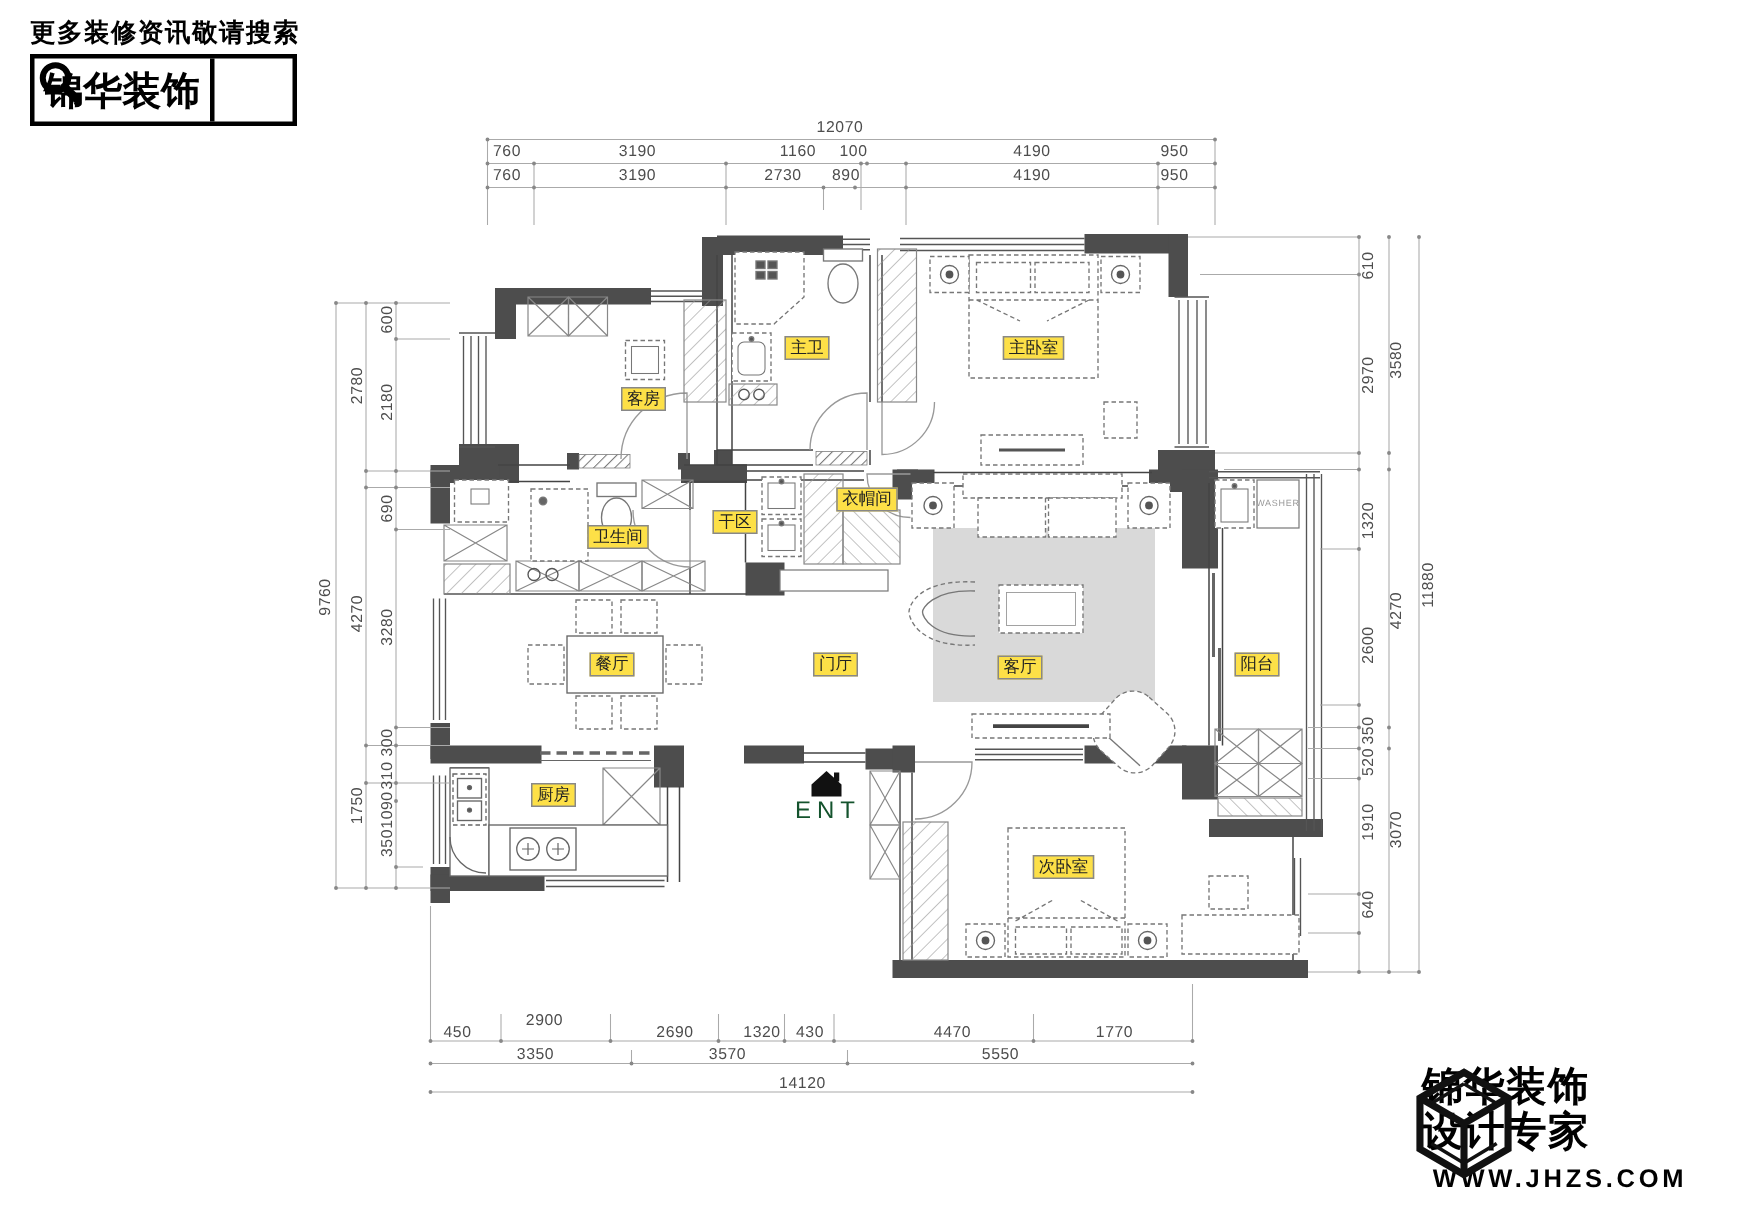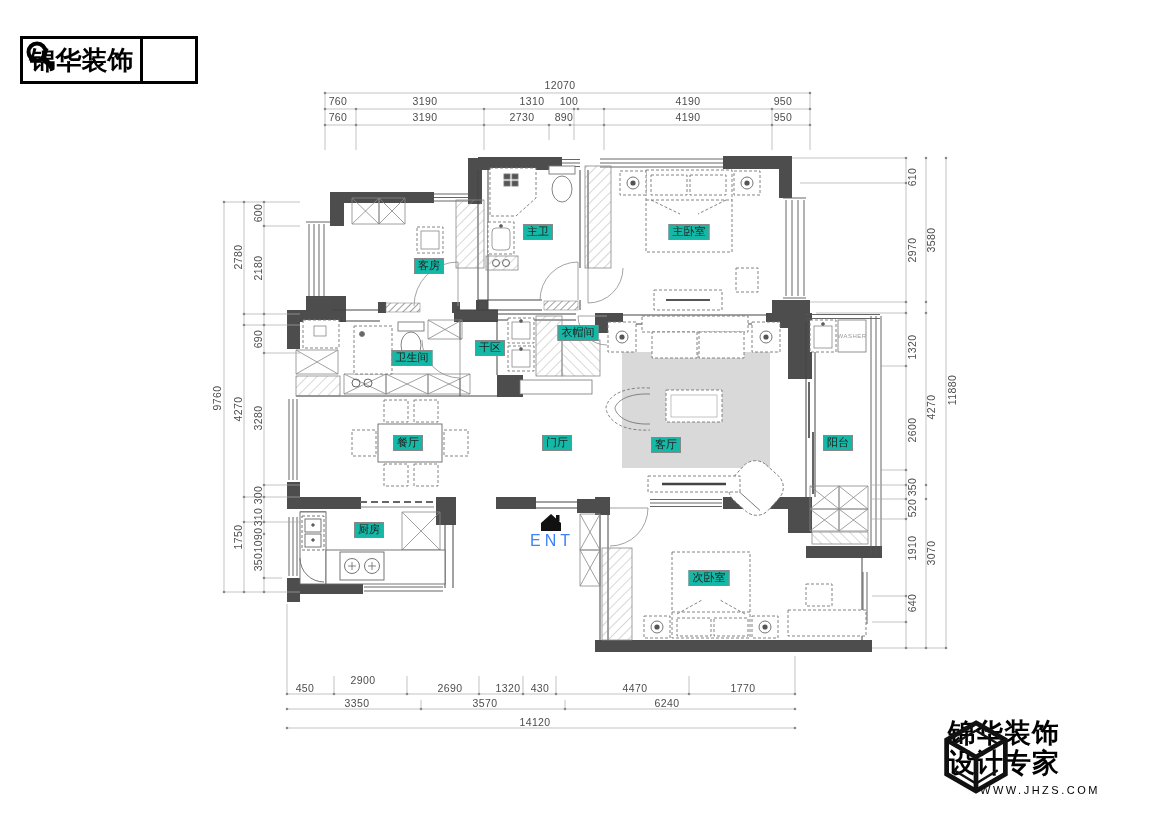--- a/index.html
+++ b/index.html
@@ -14,32 +14,32 @@
   .brandbox .bname{flex:1;text-align:center;font-size:26px;font-weight:bold;color:#000;
             font-family:"DejaVu Serif","DejaVu Sans",serif;}
   .brandbox .sep{width:3px;height:42px;background:#000;}
   .brandbox .mag{width:52px;display:flex;align-items:center;justify-content:center;}
   
   .dim{position:absolute;transform:translate(-50%,-50%);font-size:10.5px;color:#4d4d4d;
        letter-spacing:0.4px;white-space:nowrap;}
   .dim.v{transform:translate(-50%,-50%) rotate(-90deg);}
   
   .rlabel{position:absolute;transform:translate(-50%,-50%);font-size:11px;color:#222;
-          background:#14b8a6;border:0.8px solid #888;padding:0px 3px;line-height:14px;
+          background:#fde047;border:0.8px solid #888;padding:0px 3px;line-height:14px;
           font-family:"DejaVu Serif","DejaVu Sans",serif;white-space:nowrap;}
   .washer{position:absolute;transform:translate(-50%,-50%);font-size:6px;color:#999;
           letter-spacing:0.5px;}
-  .ent{position:absolute;transform:translate(-50%,-50%);font-size:16px;color:#3b82f6;
+  .ent{position:absolute;transform:translate(-50%,-50%);font-size:16px;color:#14532d;
        letter-spacing:4px;}
   
   .footer{position:absolute;right:18px;bottom:22px;width:200px;text-align:center;}
   .f-row{display:flex;align-items:center;justify-content:flex-start;}
   .f-text{font-family:"DejaVu Serif","DejaVu Sans",serif;font-weight:bold;color:#000;
           font-size:27px;line-height:30px;text-align:left;margin-left:8px;letter-spacing:1px;}
-  .f-site{font-size:11px;font-weight:normal;color:#000;letter-spacing:2.5px;margin-top:6px;
+  .f-site{font-size:17px;font-weight:bold;color:#000;letter-spacing:2.5px;margin-top:6px;
           font-family:"Liberation Sans",sans-serif;}
 </style>
 </head>
 <body>
 
 <div class="stage">
 
 <svg width="1158" height="818" viewBox="0 0 1158 818">
   <defs>
     <pattern id="hz" width="7" height="7" patternUnits="userSpaceOnUse" patternTransform="rotate(45)">
@@ -334,50 +334,51 @@
     <path d="M264,202 v0 M264,226 v0 M264,314 v0 M264,325 v0 M264,353 v0 M264,485 v0 M264,497 v0 M264,522 v0 M264,534 v0 M264,578 v0 M264,592 v0"></path>
     <path d="M906,158 v0 M906,183 v0 M906,302 v0 M906,313 v0 M906,366 v0 M906,470 v0 M906,485 v0 M906,499 v0 M906,519 v0 M906,596 v0 M906,622 v0 M906,648 v0"></path>
     <path d="M926,158 v0 M926,302 v0 M926,313 v0 M926,485 v0 M926,499 v0 M926,648 v0"></path>
     <path d="M946,158 v0 M946,648 v0"></path>
     <path d="M287,694 h0 M334,694 h0 M407,694 h0 M479,694 h0 M523,694 h0 M556,694 h0 M689,694 h0 M795,694 h0"></path>
     <path d="M287,709 h0 M421,709 h0 M565,709 h0 M795,709 h0"></path>
     <path d="M287,728 h0 M795,728 h0"></path>
   </g>
 </svg>
 
+<div class="tagline">更多装修资讯敬请搜索</div>
 <div class="brandbox">
   <div class="bname">锦华装饰</div>
   <div class="sep"></div>
   <div class="mag">
     <svg width="34" height="34" viewBox="0 0 34 34">
       <circle cx="14" cy="13" r="8.5" fill="none" stroke="#000" stroke-width="4"></circle>
       <line x1="20" y1="19" x2="28" y2="27" stroke="#000" stroke-width="5.5" stroke-linecap="round"></line>
     </svg>
   </div>
 </div>
 
 <div class="rlabel" style="left:429px;top:266px">客房</div>
 <div class="rlabel" style="left:538px;top:232px">主卫</div>
 <div class="rlabel" style="left:689px;top:232px">主卧室</div>
 <div class="rlabel" style="left:490px;top:348px">干区</div>
 <div class="rlabel" style="left:412px;top:358px">卫生间</div>
 <div class="rlabel" style="left:578px;top:333px">衣帽间</div>
 <div class="rlabel" style="left:408px;top:443px">餐厅</div>
 <div class="rlabel" style="left:557px;top:443px">门厅</div>
-<div class="rlabel" style="left:666px;top:445px">客厅</div>
+<div class="rlabel" style="left:680px;top:445px">客厅</div>
 <div class="rlabel" style="left:838px;top:443px">阳台</div>
 <div class="rlabel" style="left:369px;top:530px">厨房</div>
 <div class="rlabel" style="left:709px;top:578px">次卧室</div>
 <div class="ent" style="left:552px;top:541px">ENT</div>
 <div class="washer" style="left:852px;top:336px">WASHER</div>
 
 <span class="dim" style="left:560px;top:85px">12070</span>
 <span class="dim" style="left:338px;top:101px">760</span>
 <span class="dim" style="left:425px;top:101px">3190</span>
-<span class="dim" style="left:532px;top:101px">1310</span>
+<span class="dim" style="left:532px;top:101px">1160</span>
 <span class="dim" style="left:569px;top:101px">100</span>
 <span class="dim" style="left:688px;top:101px">4190</span>
 <span class="dim" style="left:783px;top:101px">950</span>
 <span class="dim" style="left:338px;top:117px">760</span>
 <span class="dim" style="left:425px;top:117px">3190</span>
 <span class="dim" style="left:522px;top:117px">2730</span>
 <span class="dim" style="left:564px;top:117px">890</span>
 <span class="dim" style="left:688px;top:117px">4190</span>
 <span class="dim" style="left:783px;top:117px">950</span>
 
@@ -409,21 +410,21 @@
 
 <span class="dim" style="left:305px;top:688px">450</span>
 <span class="dim" style="left:363px;top:680px">2900</span>
 <span class="dim" style="left:450px;top:688px">2690</span>
 <span class="dim" style="left:508px;top:688px">1320</span>
 <span class="dim" style="left:540px;top:688px">430</span>
 <span class="dim" style="left:635px;top:688px">4470</span>
 <span class="dim" style="left:743px;top:688px">1770</span>
 <span class="dim" style="left:357px;top:703px">3350</span>
 <span class="dim" style="left:485px;top:703px">3570</span>
-<span class="dim" style="left:667px;top:703px">6240</span>
+<span class="dim" style="left:667px;top:703px">5550</span>
 <span class="dim" style="left:535px;top:722px">14120</span>
 
 <div class="footer">
   <div class="f-row">
     <svg width="72" height="78" viewBox="0 0 76 80">
       <path d="M38,4 L69,22 V58 L38,76 L7,58 V22 Z" fill="none" stroke="#111" stroke-width="5"></path>
       <path d="M38,76 V40 L7,22 M38,40 L69,22" fill="none" stroke="#111" stroke-width="5"></path>
       <path d="M38,12 L61,26 M38,12 L15,26 M15,54 L38,68 L61,54" fill="none" stroke="#111" stroke-width="2.5"></path>
       <path d="M38,68 V48 M31,36 L15,27 M45,36 L61,27" fill="none" stroke="#111" stroke-width="2.5"></path>
     </svg>

